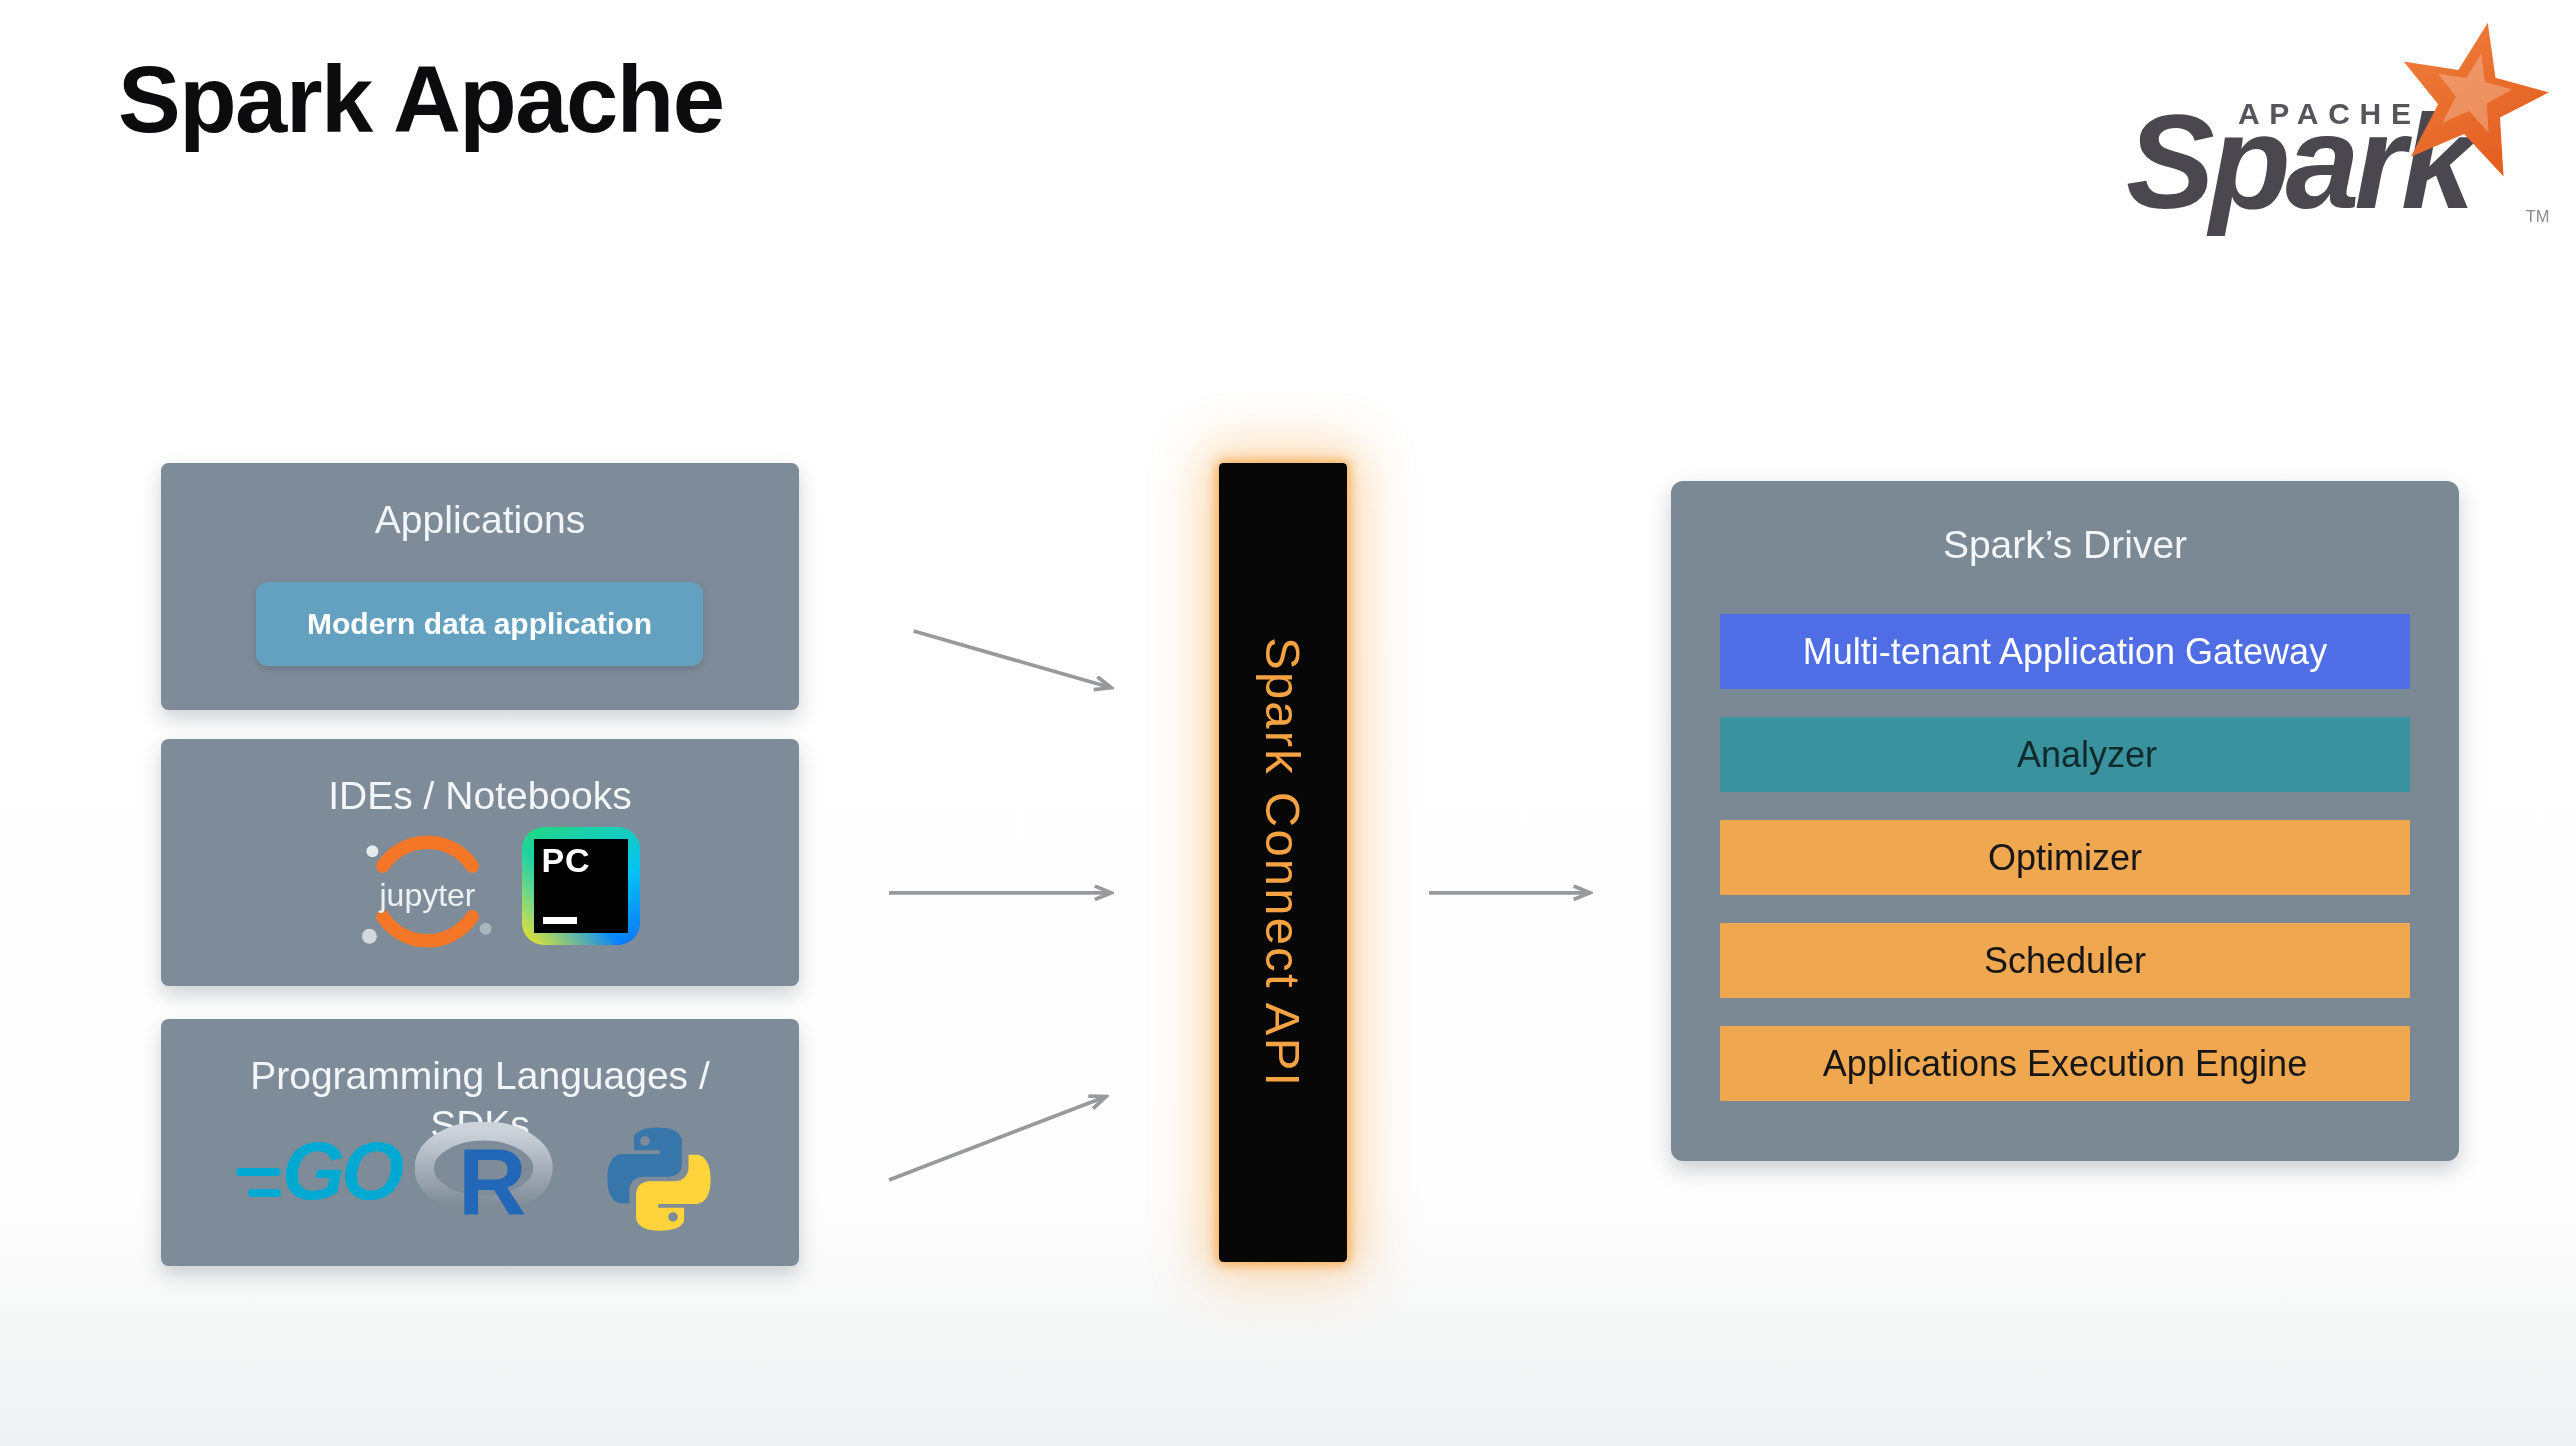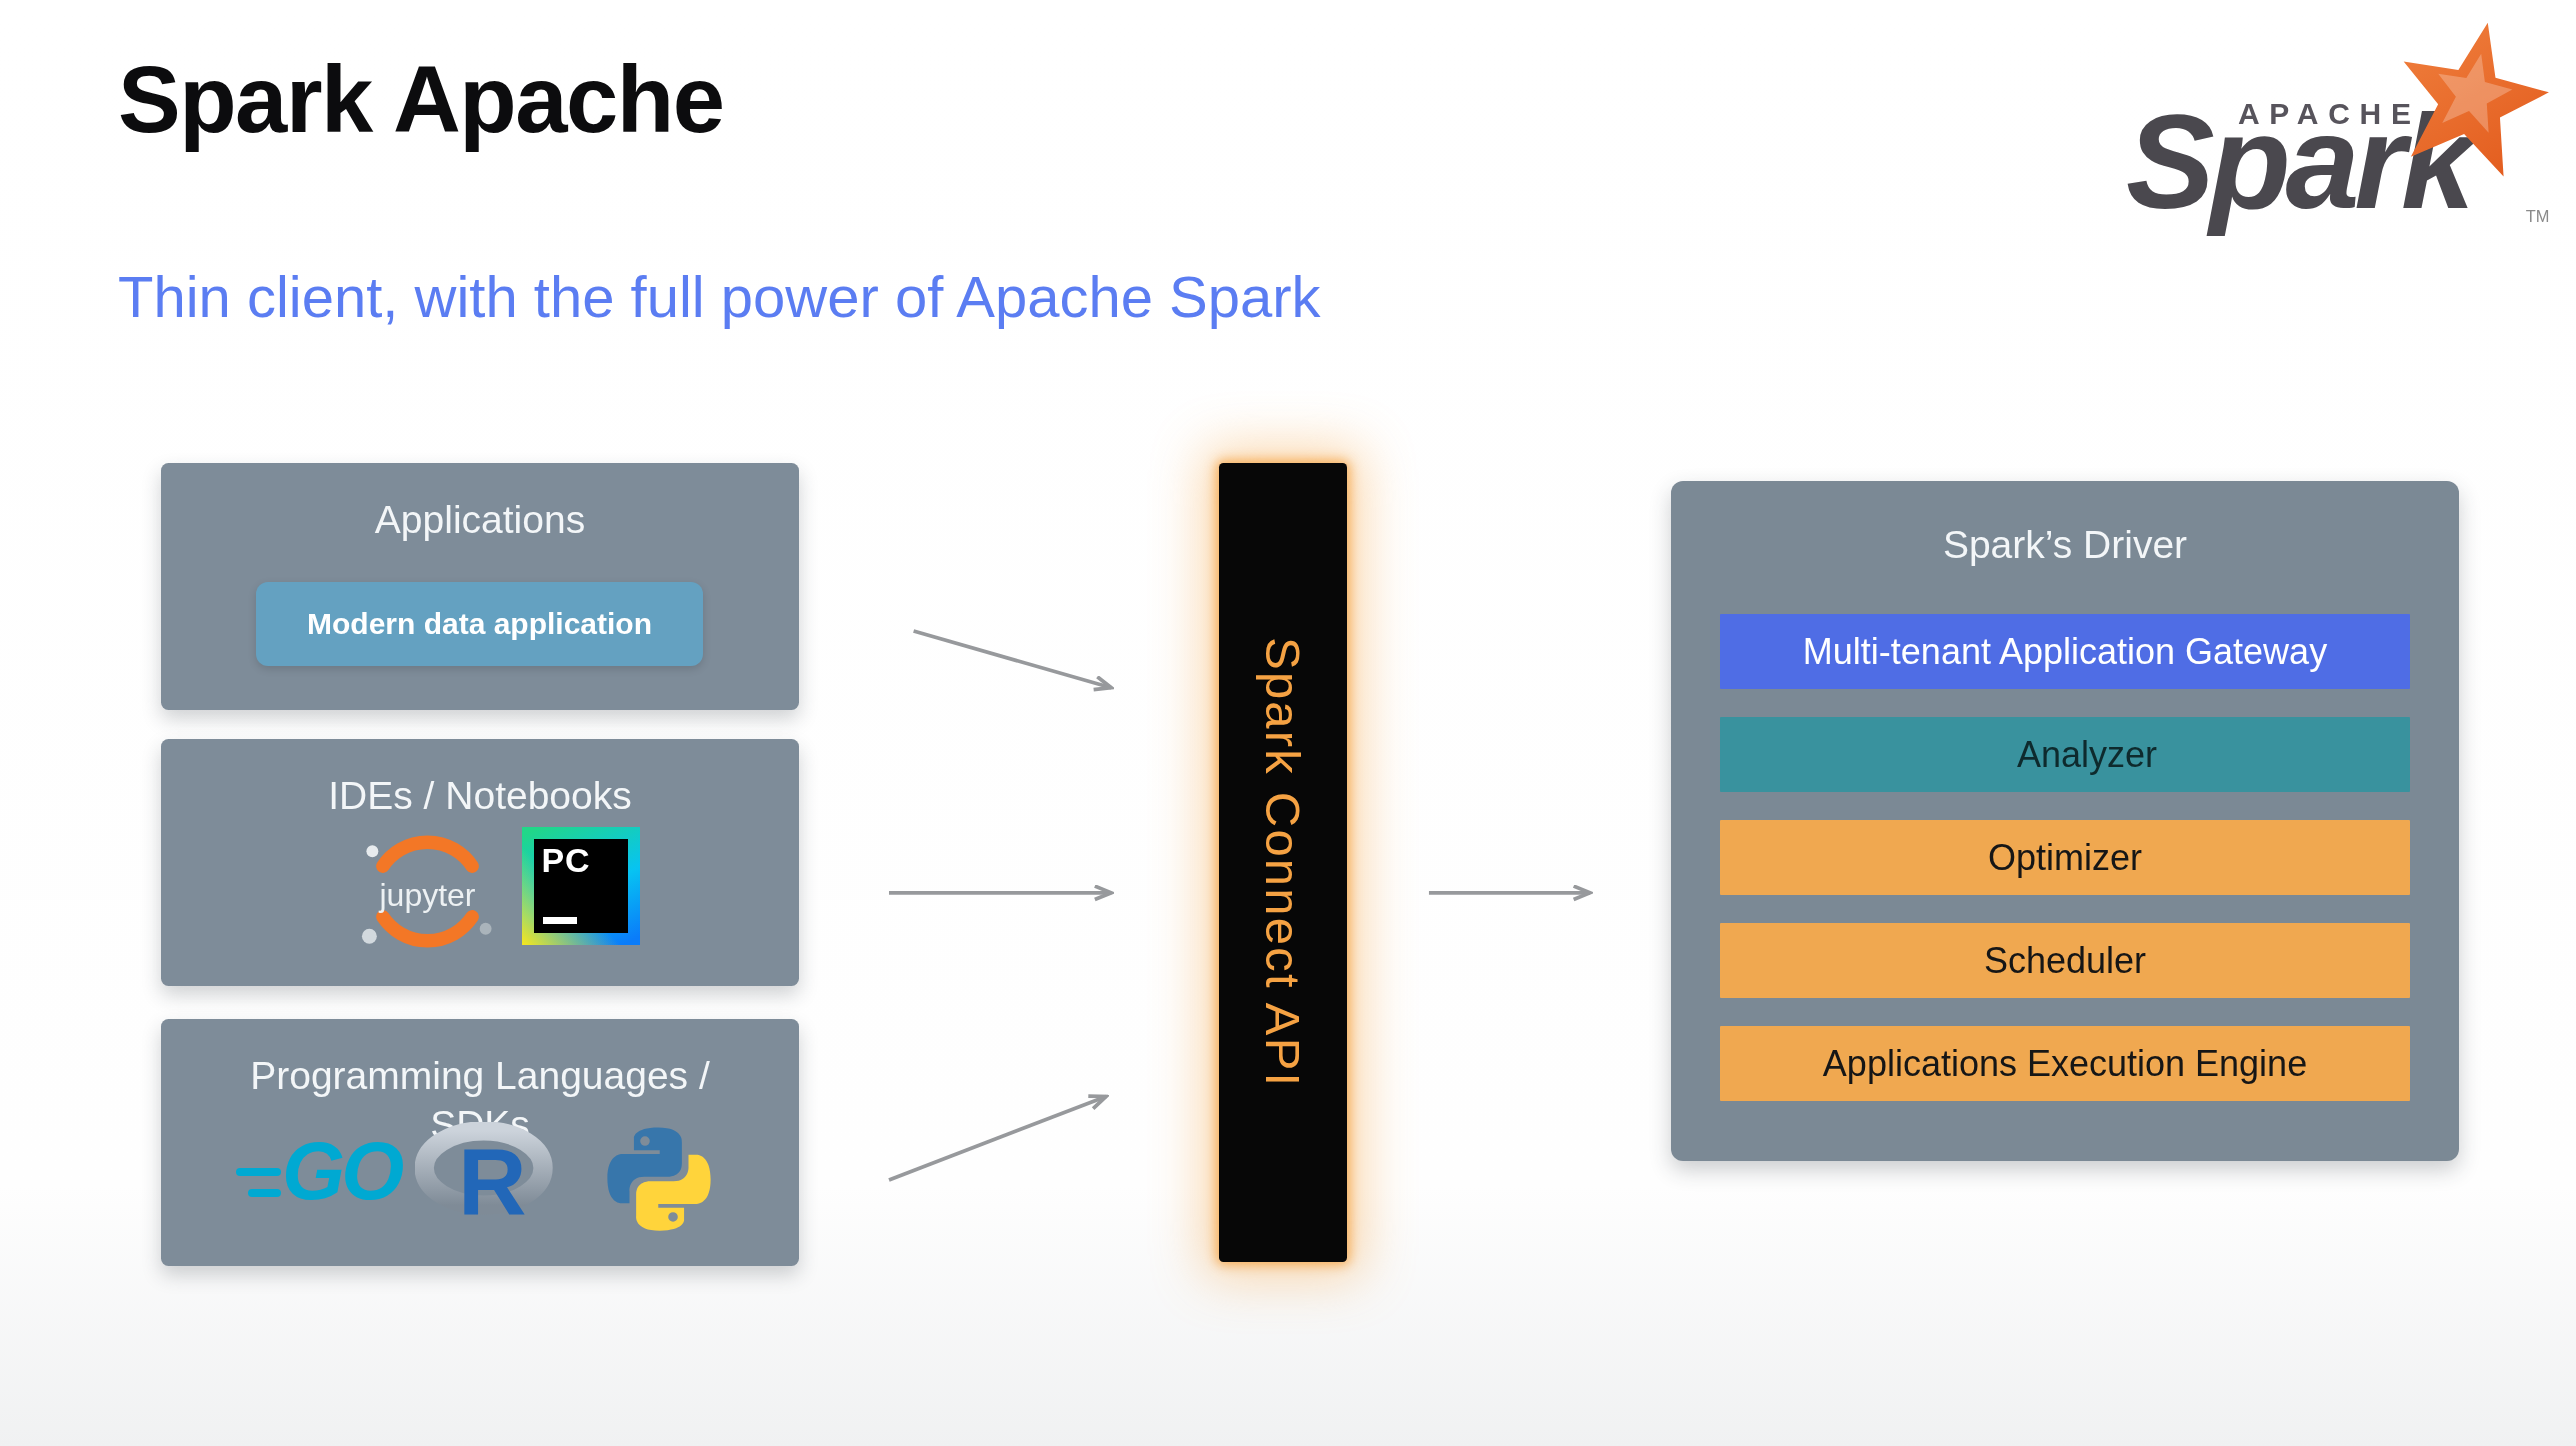--- a/index.html
+++ b/index.html
@@ -32,21 +32,21 @@
   .app-pill { position: absolute; left: 95px; top: 119px; width: 447px; height: 84px; background: #64a1c1;
               border-radius: 12px; display: flex; align-items: center; justify-content: center;
               font-size: 30px; font-weight: 700; color: #ffffff; box-shadow: 0 3px 9px rgba(0,0,0,0.14); }
 
   
   .jupyter { position: absolute; left: 192px; top: 78px; width: 149px; height: 153px; }
   .jupyter svg { position: absolute; left: 0; top: 0; }
   .jupyter-label { position: absolute; left: 0; right: 0; top: 60px; text-align: center; font-size: 32px; color: #edf1f3; }
 
   
-  .pycharm { position: absolute; left: 361px; top: 88px; width: 118px; height: 118px; border-radius: 0;
+  .pycharm { position: absolute; left: 361px; top: 88px; width: 118px; height: 118px; border-radius: 22px;
              background: linear-gradient(45deg, #f8e71c, rgba(248,231,28,0) 42%),
                          linear-gradient(155deg, #21d789 5%, #07c3f2 55%, #0a7cfa 95%); }
   .pycharm-inner { position: absolute; left: 12px; top: 12px; right: 12px; bottom: 12px; background: #000; }
   .pc-label { position: absolute; left: 7.5px; top: 1.5px; font-size: 34px; font-weight: 700; color: #ffffff; letter-spacing: 0.7px; }
   .pc-underscore { position: absolute; left: 9px; bottom: 9px; width: 34px; height: 6.7px; background: #ffffff; }
 
   
   .go-icon { position: absolute; left: 75px; top: 110px; width: 186px; height: 104px; }
   .go-text { position: absolute; left: 46px; top: -4.5px; font-size: 81px; font-weight: 800; font-style: italic;
              color: #00a9d2; letter-spacing: -3.7px; }
@@ -80,21 +80,20 @@
 
   
   .arrows { position: absolute; left: 0; top: 0; pointer-events: none; }
 </style>
 </head>
 <body>
 
 <div class="slide">
 
   <div class="title">Spark Apache</div>
-  <div class="subtitle">Thin client, with the full power of Apache Spark</div>
 
   <div class="logo">
     <div class="logo-apache">APACHE</div>
     <div class="logo-spark">Spark</div>
     <svg class="logo-star" viewBox="0 0 100 100">
       <defs>
         <linearGradient id="starGrad" x1="0" y1="0" x2="1" y2="1">
           <stop offset="0" stop-color="#f0813f"></stop>
             <stop offset="1" stop-color="#e25a1c"></stop>
         </linearGradient>

